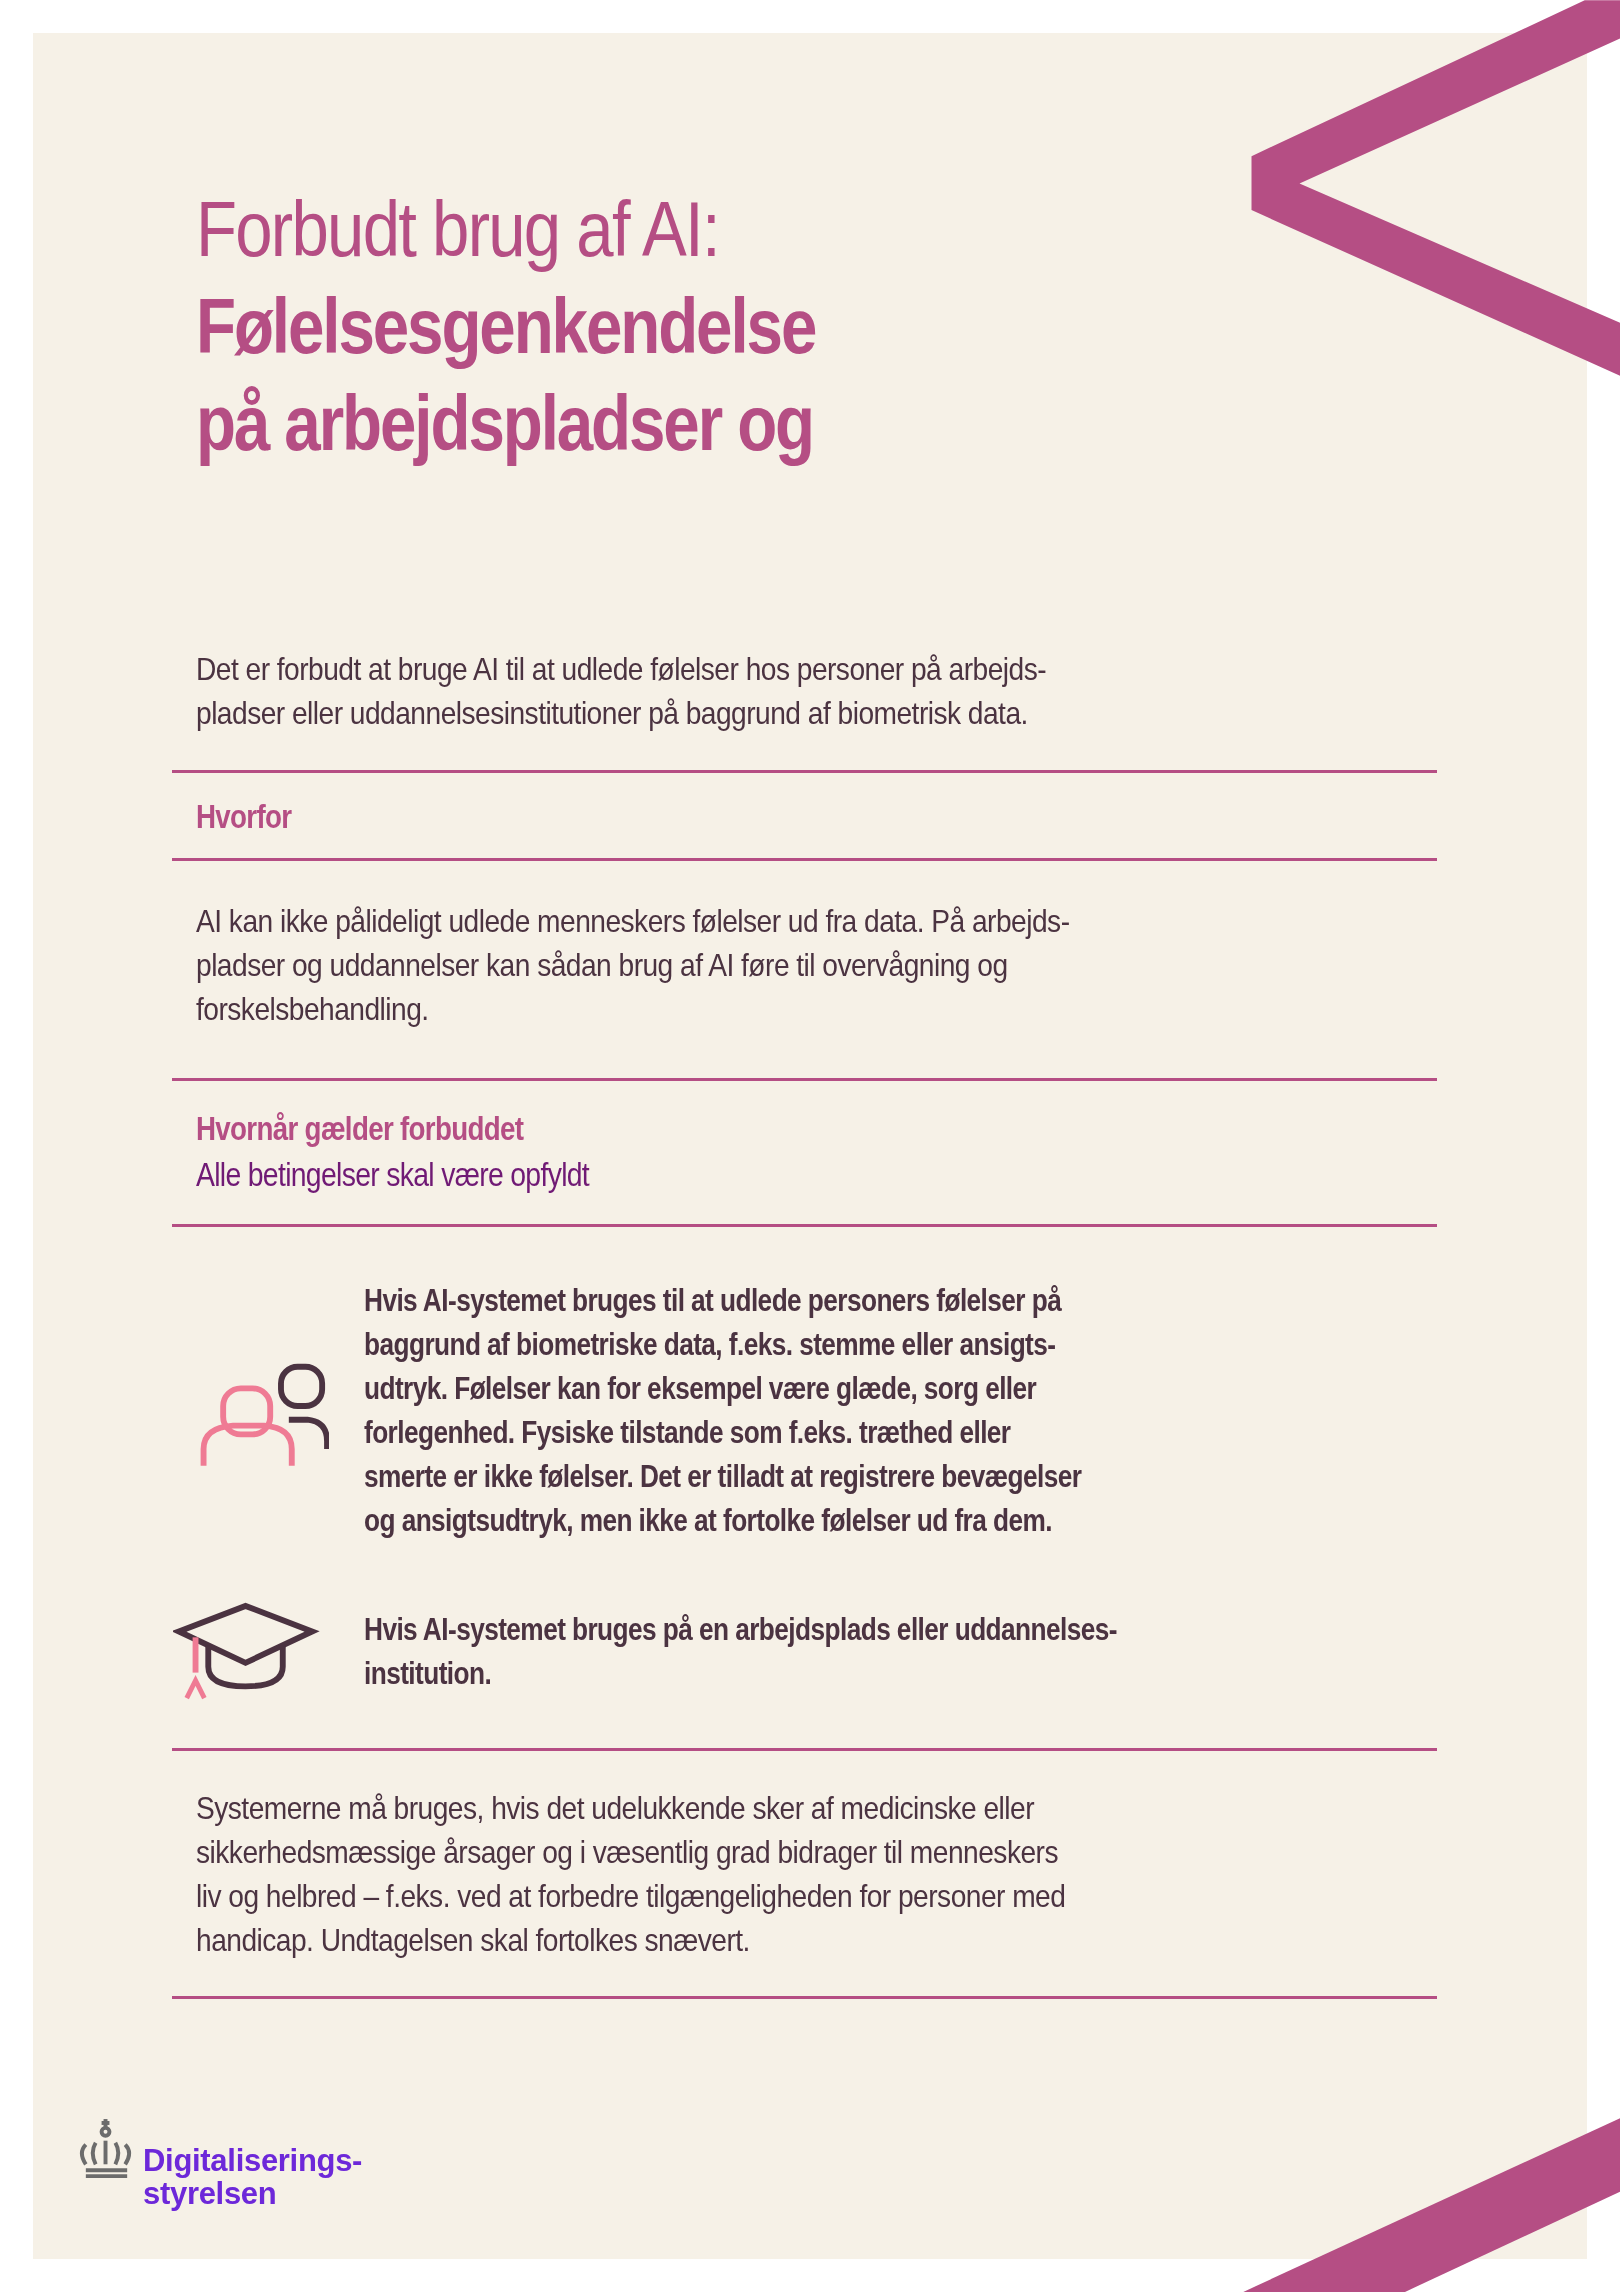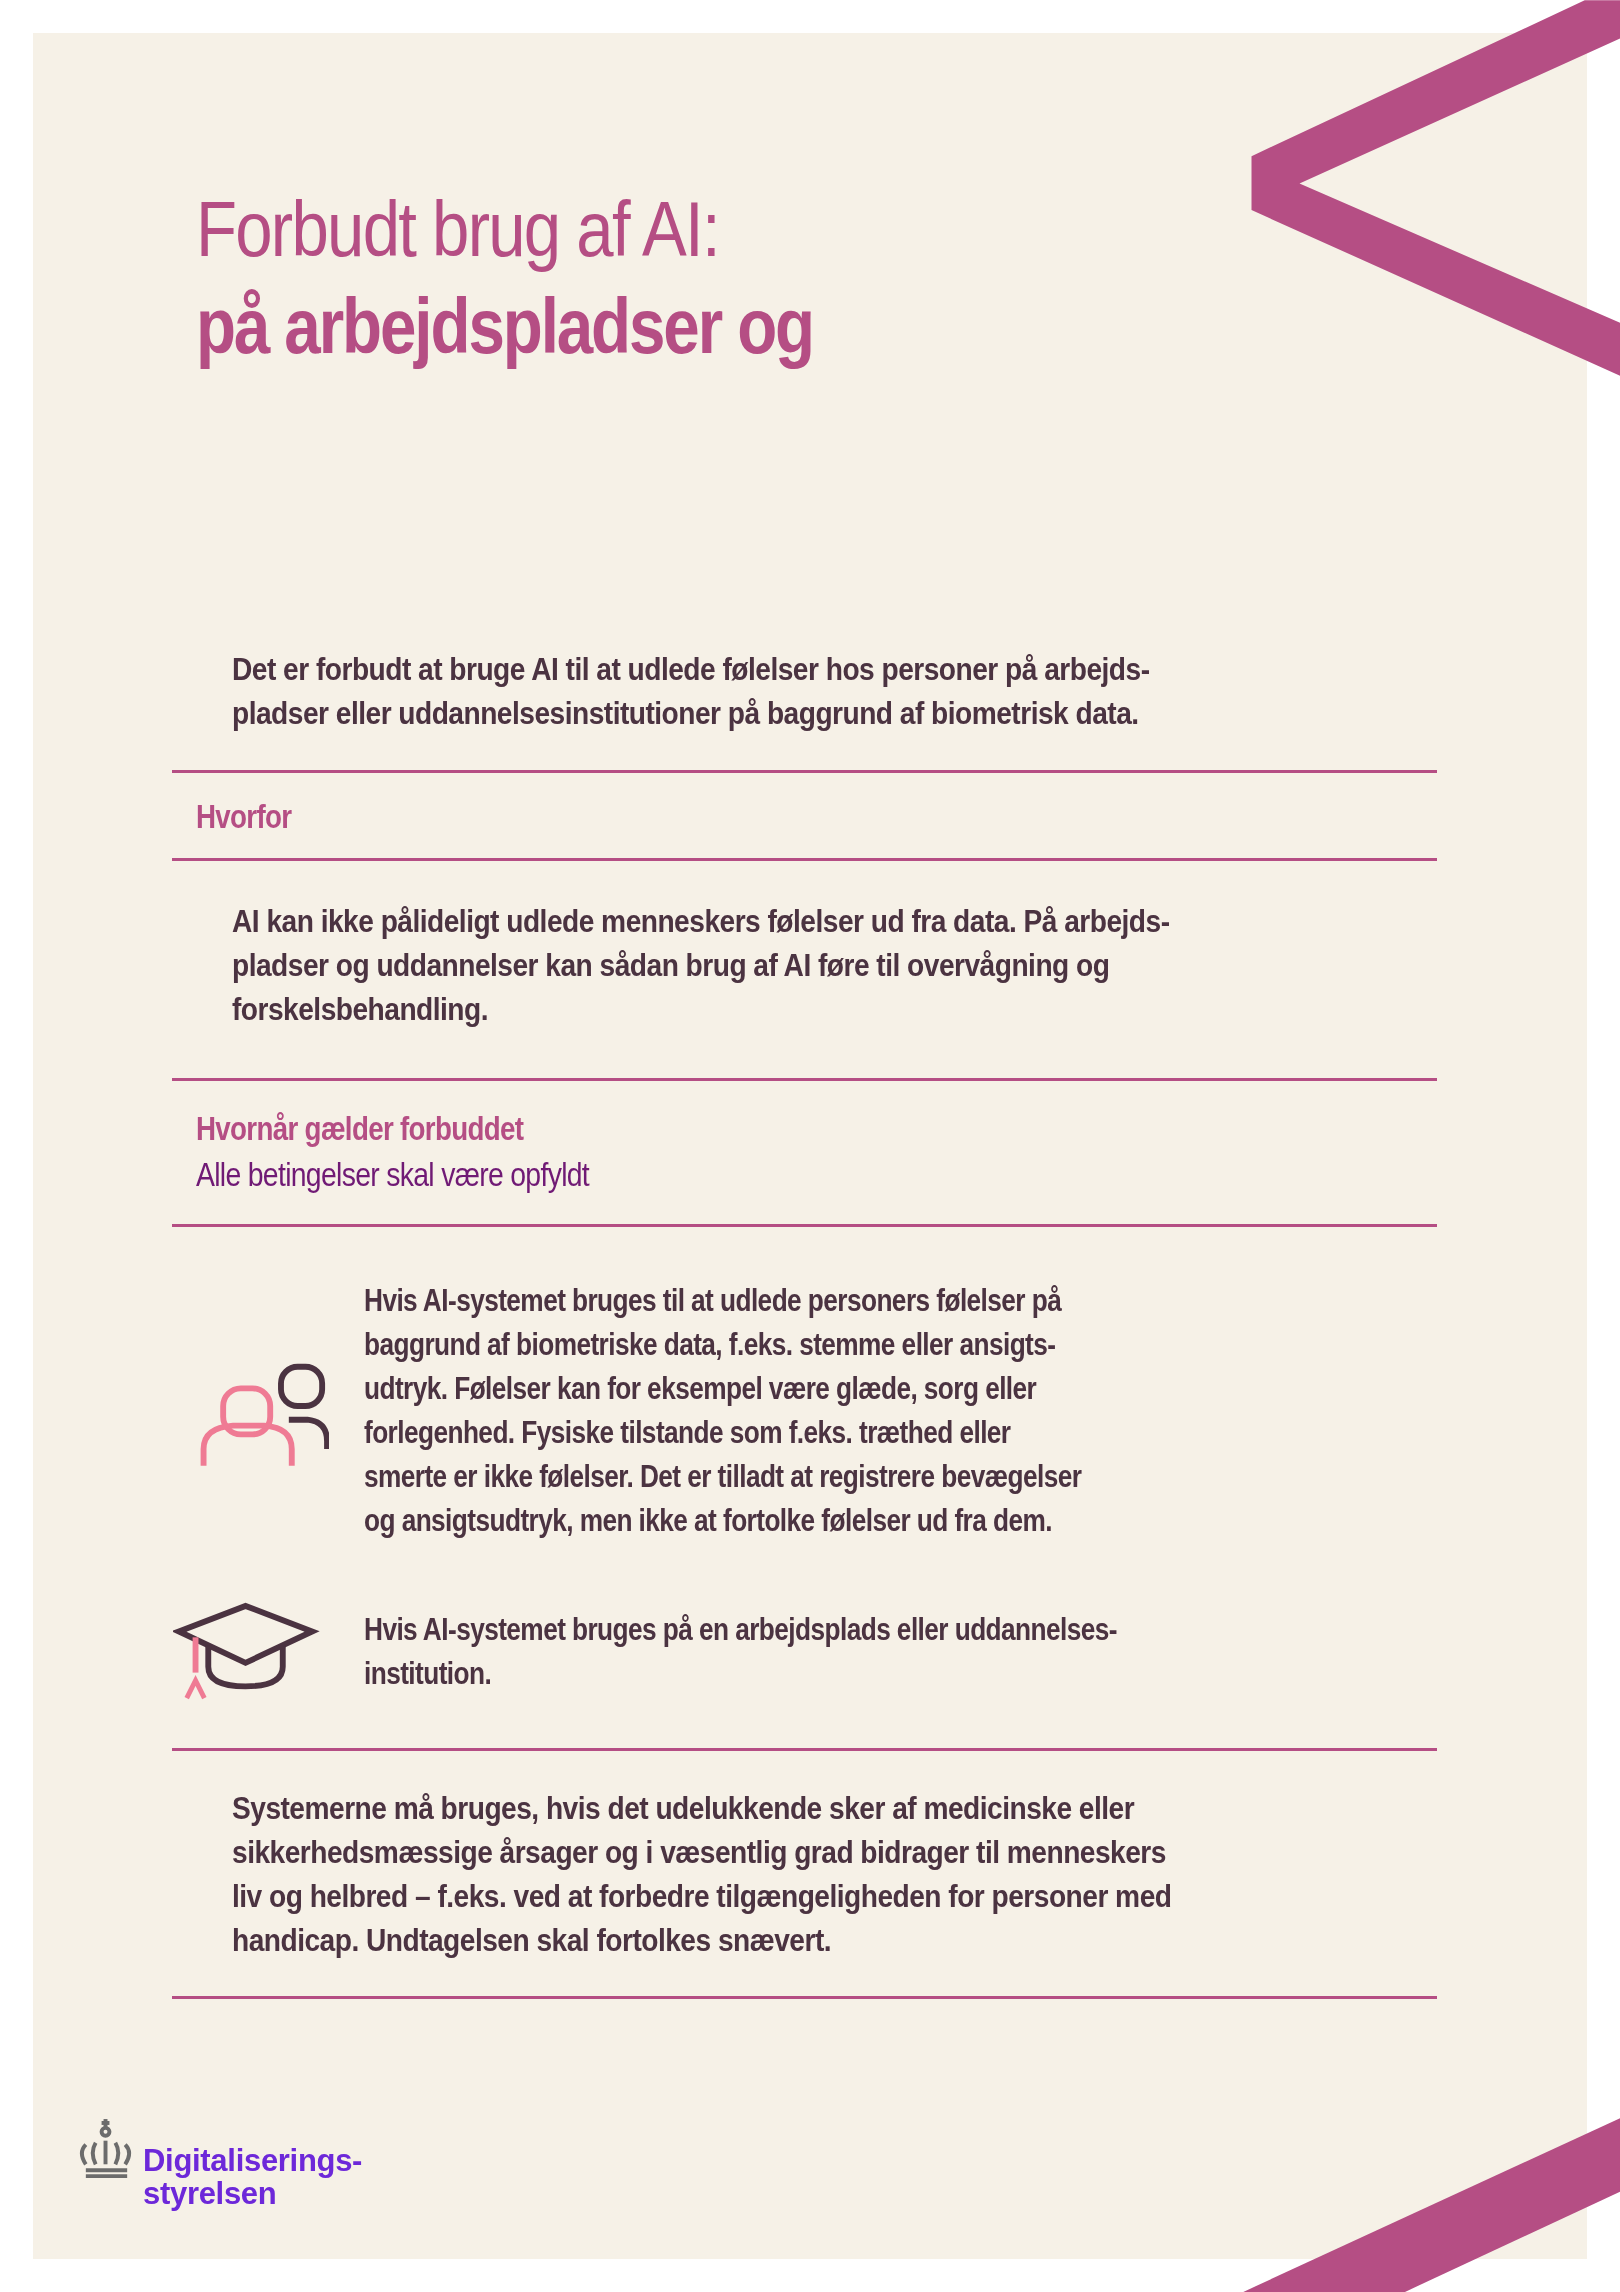--- a/index.html
+++ b/index.html
@@ -73,21 +73,21 @@
       position: absolute;
       left: 196px;
       font-size: 32px;
       font-weight: 400;
       color: #4b3341;
       line-height: 44px;
       letter-spacing: -0.6px;
     }
     .para .line { display: block; height: 44px; }
     .para .narrow { transform: scaleX(0.88); }
-    .para-bold { font-weight: 700; margin-left: 36px; }
+    .para-bold { font-weight: 400; }
 
     .divider {
       position: absolute;
       left: 172px;
       width: 1265px;
       height: 2.9px;
       background: #b54e84;
     }
     .section-heading {
       position: absolute;
@@ -157,20 +157,21 @@
 
     <polygon points="1267,2339 1653,2161 1653,2236 1432,2339" fill="#b54e84"></polygon>
   </svg>
 
   <div class="content">
 
     <h1 class="title-light">
       <span class="narrow">Forbudt brug af AI:</span>
     </h1>
     <h2 class="title-bold">
+      <span class="line"><span class="narrow">Følelsesgenkendelse</span></span>
       <span class="line"><span class="narrow">på arbejdspladser og</span></span>
     </h2>
 
     <div class="para para-bold" style="top:647px;">
       <span class="line"><span class="narrow">Det er forbudt at bruge AI til at udlede følelser hos personer på arbejds-</span></span>
       <span class="line"><span class="narrow">pladser eller uddannelsesinstitutioner på baggrund af biometrisk data.</span></span>
     </div>
 
     <div class="divider" style="top:770px;"></div>
 

